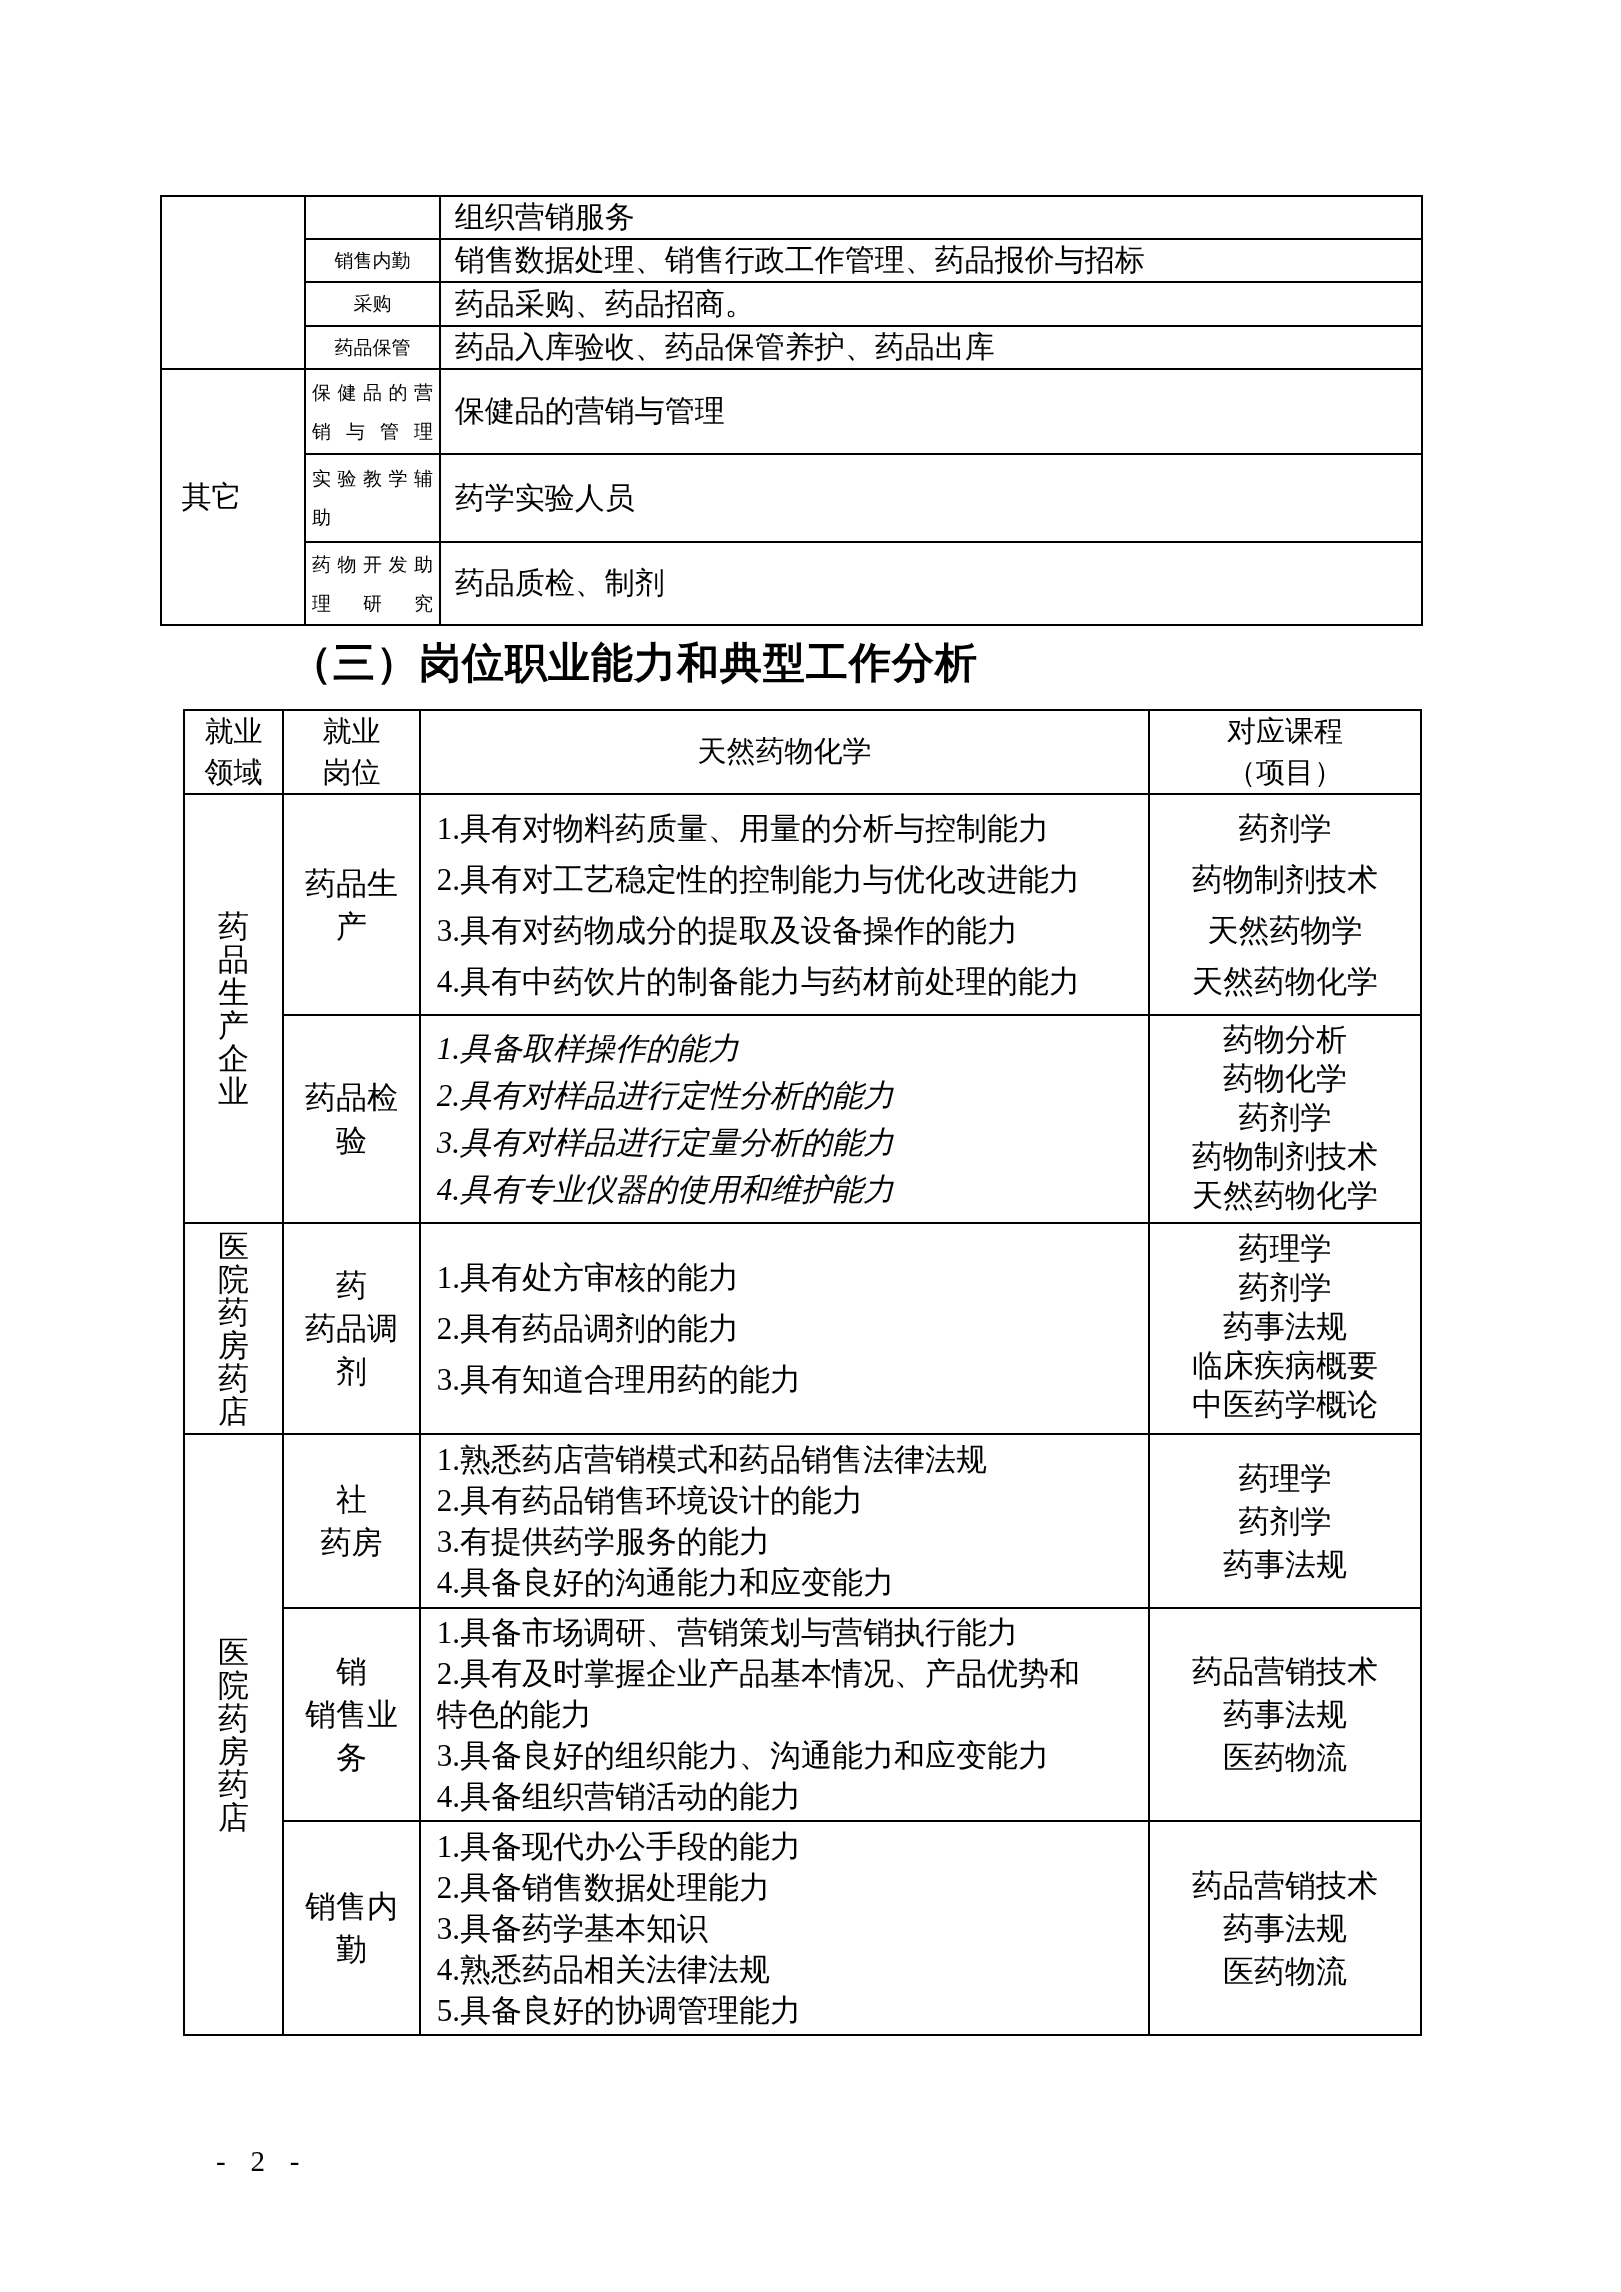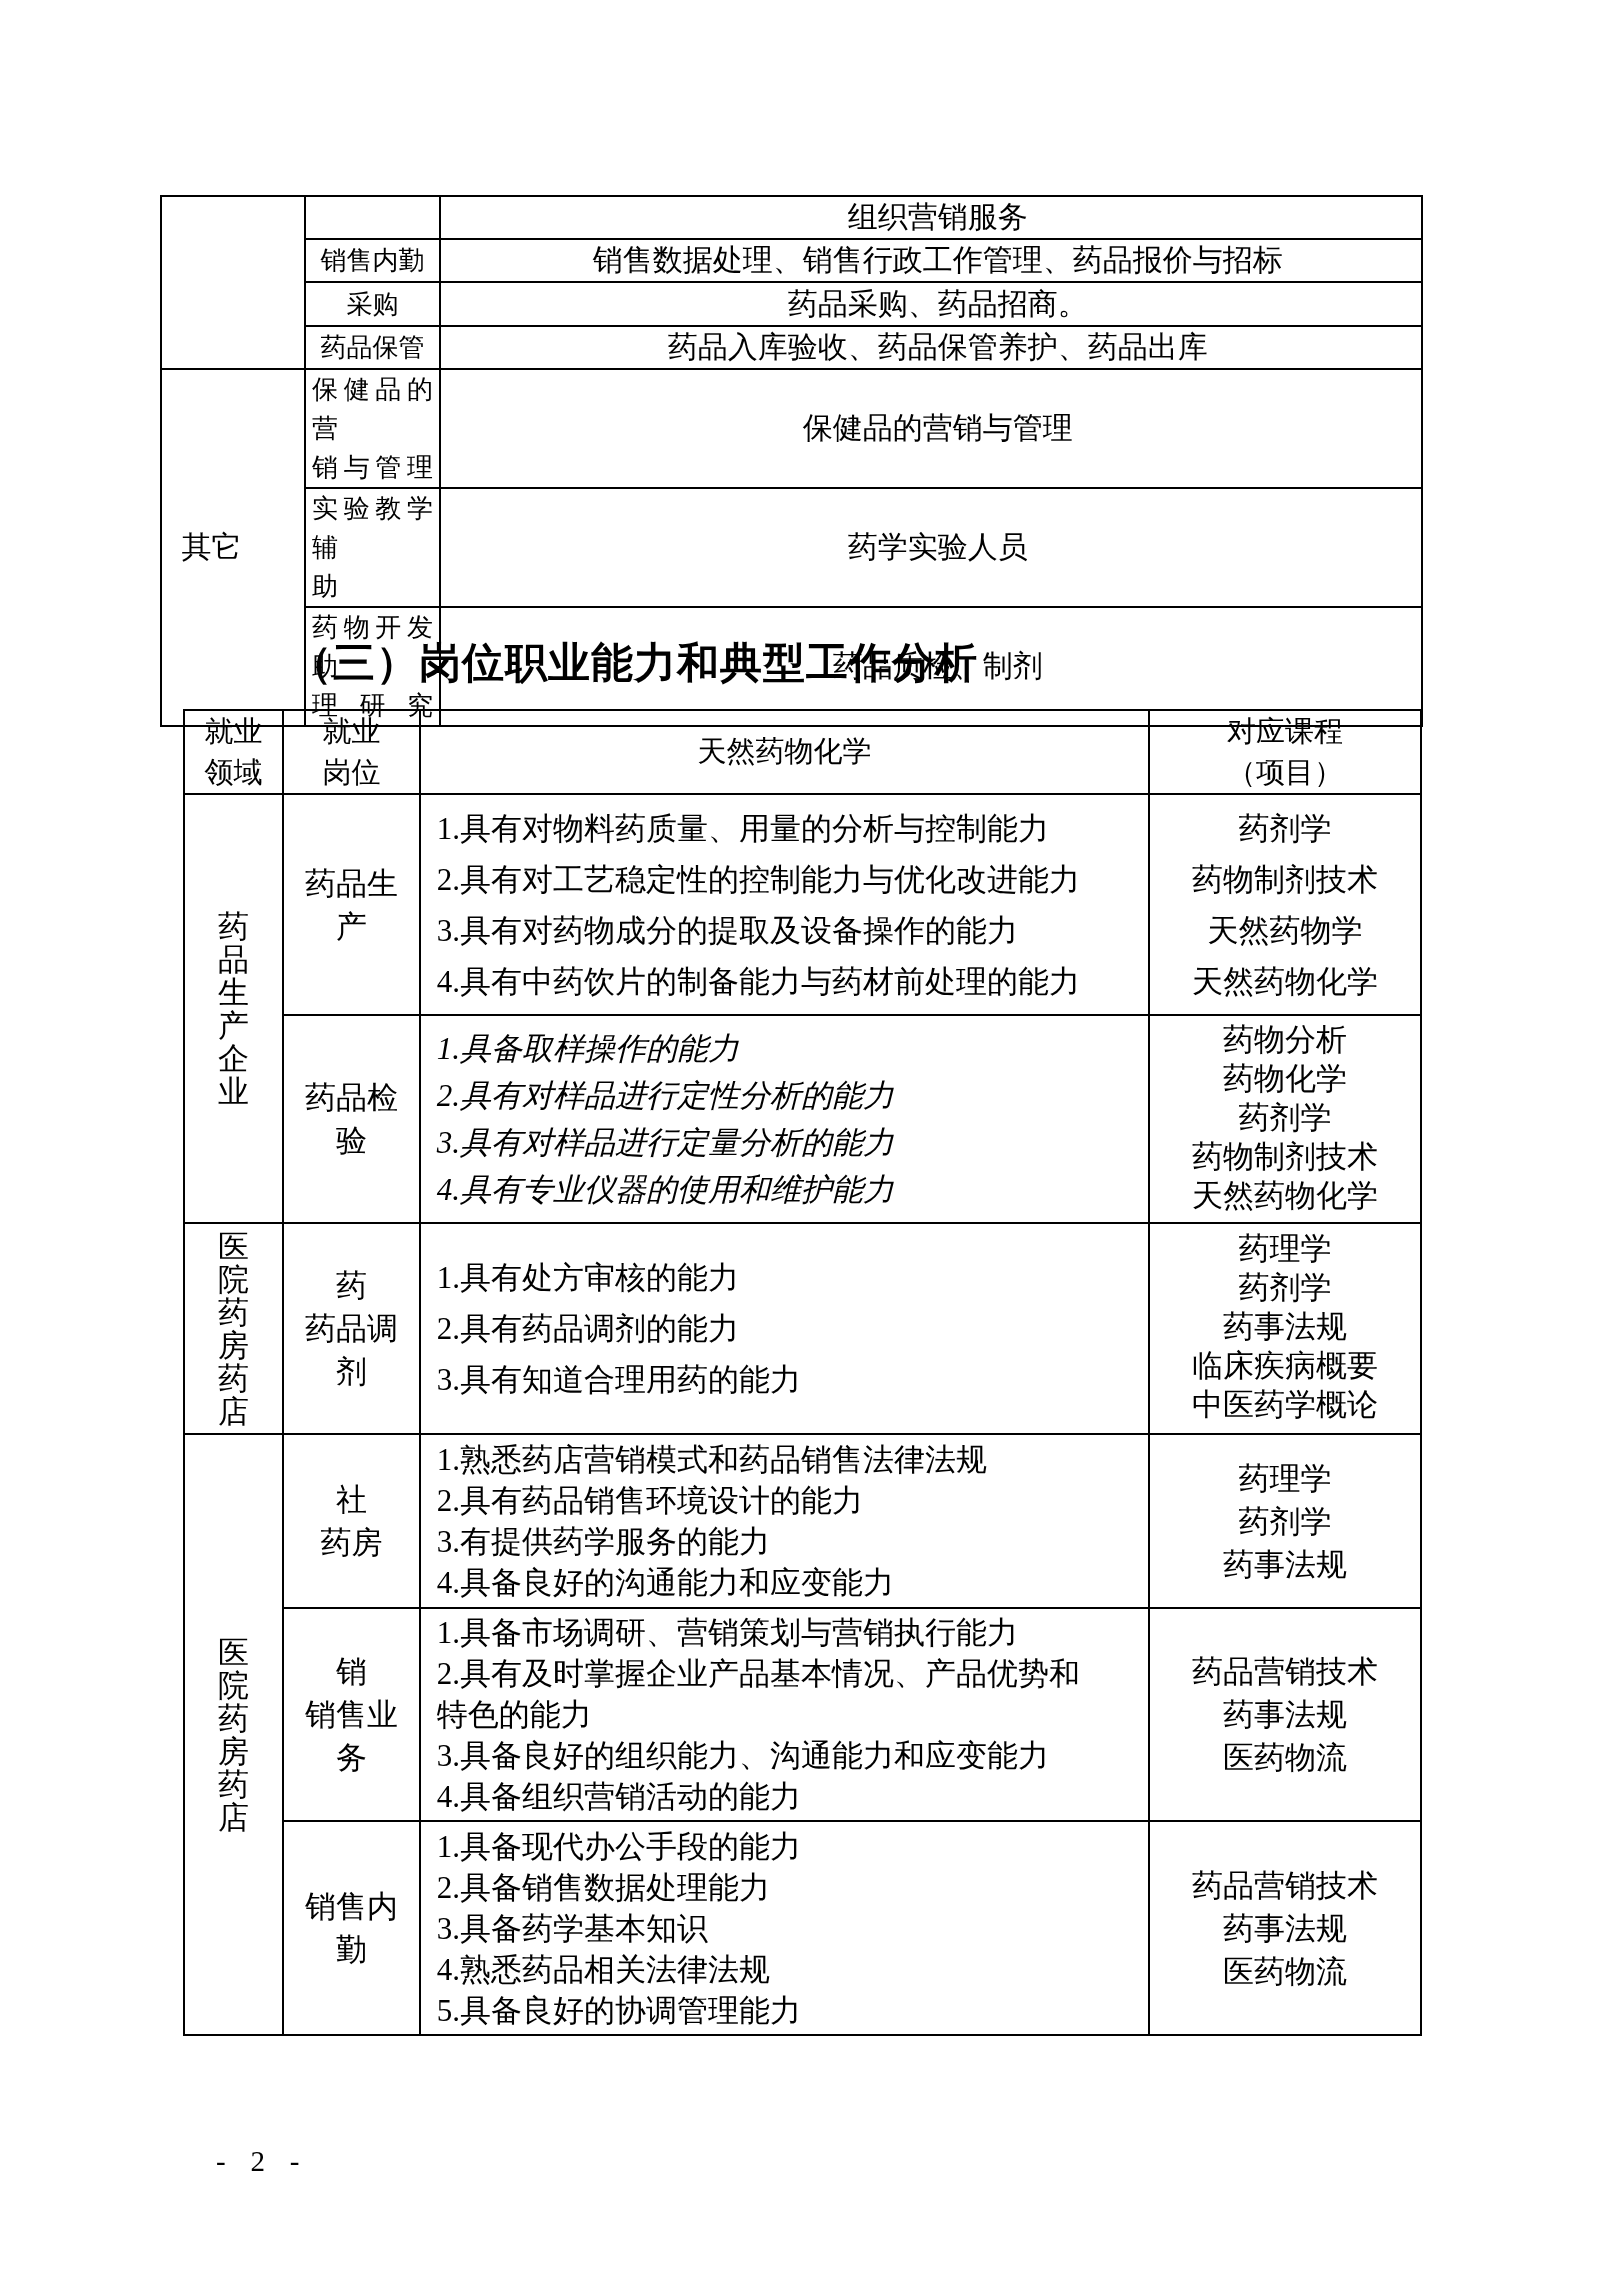--- a/index.html
+++ b/index.html
@@ -12,22 +12,22 @@
     overflow:hidden;
   }
   table{border-collapse:collapse;table-layout:fixed;}
   td{border:2px solid #000;padding:0;vertical-align:middle;overflow:hidden;}
 
   
   .top-table{
     position:absolute;left:160px;top:195px;width:1261px;
     font-size:30px;border:2.9px solid #000;
   }
-  .top-table .c3{text-align:center;padding-left:13.7px;}
-  .top-table .c2{text-align:center;font-size:26px;border-radius:7px;}
+  .top-table .c3{text-align:left;padding-left:13.7px;}
+  .top-table .c2{text-align:center;font-size:19px;border-radius:7px;}
   .top-table .other{text-align:left;padding-left:19.6px;font-size:30px;border-radius:32px;}
   .dist{padding:0 5.9px;}
   .dist .ln{text-align:justify;text-align-last:justify;line-height:39px;}
 
   
   .heading{
     position:absolute;left:290px;top:635px;
     font-size:42px;font-weight:bold;letter-spacing:1px;white-space:nowrap;
   }
 

